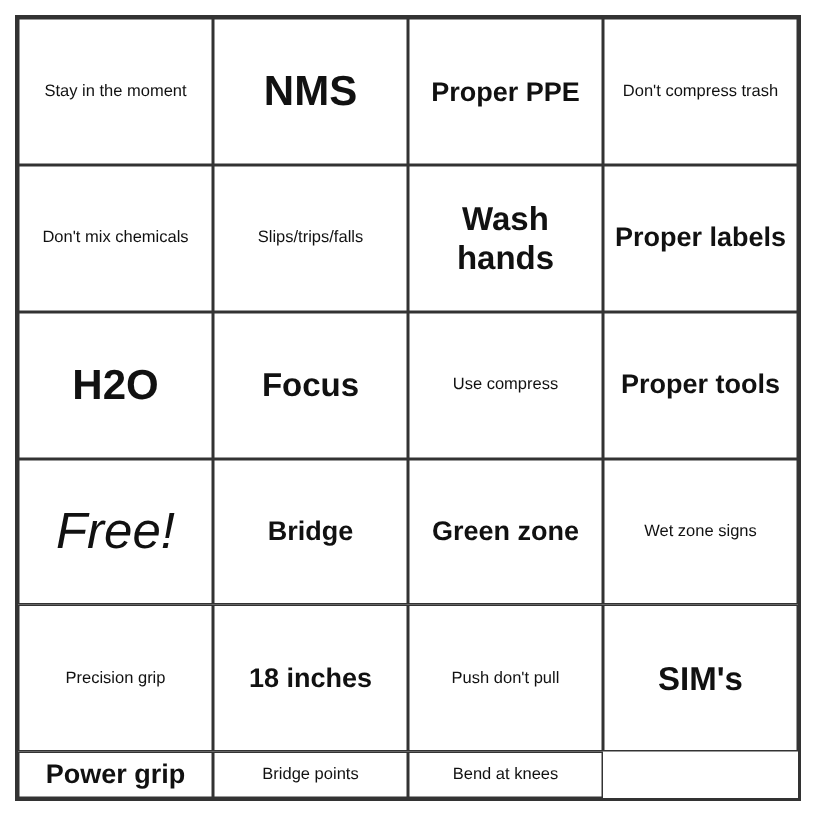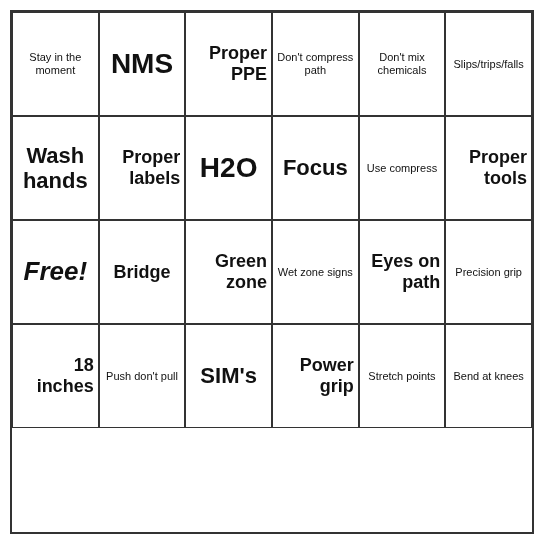--- a/index.html
+++ b/index.html
@@ -16,21 +16,21 @@
       align-items: center;
       justify-content: center;
       font-family: Arial, sans-serif;
     }
 
     .bingo-board {
       width: 524px;
       height: 524px;
       border: 2px solid #333;
       display: grid;
-      grid-template-columns: repeat(6, 1fr);
+      grid-template-columns: repeat(4, 1fr);
       grid-template-rows: repeat(5, 1fr);
     }
 
     .bingo-cell {
       border: 1.5px solid #333;
       display: flex;
       align-items: center;
       justify-content: center;
       text-align: center;
       padding: 4px;
@@ -54,46 +54,45 @@
       font-size: 18px;
       font-weight: bold;
       text-align: right;
     }
 
     .bingo-cell.small-text {
       font-size: 11px;
     }
 
     .bingo-cell.free {
-      font-size: 26px;
-      font-weight: bold;
+      font-size: 34px;
+      font-weight: normal;
       font-style: italic;
     }
   </style>
 </head>
 <body>
 
 <div class="bingo-board">
 <div class="bingo-cell small-text">Stay in the moment</div>
     <div class="bingo-cell large-text">NMS</div>
     <div class="bingo-cell medium">Proper PPE</div>
-    <div class="bingo-cell small-text">Don't compress path</div>
+    <div class="bingo-cell small-text">Don't compress trash</div>
     <div class="bingo-cell small-text">Don't mix chemicals</div>
     <div class="bingo-cell small-text">Slips/trips/falls</div>
     <div class="bingo-cell medium-large">Wash hands</div>
     <div class="bingo-cell medium">Proper labels</div>
     <div class="bingo-cell large-text">H2O</div>
     <div class="bingo-cell medium-large">Focus</div>
     <div class="bingo-cell small-text">Use compress</div>
     <div class="bingo-cell medium">Proper tools</div>
     <div class="bingo-cell free">Free!</div>
     <div class="bingo-cell medium">Bridge</div>
     <div class="bingo-cell medium">Green zone</div>
     <div class="bingo-cell small-text">Wet zone signs</div>
-    <div class="bingo-cell medium">Eyes on path</div>
     <div class="bingo-cell small-text">Precision grip</div>
     <div class="bingo-cell medium">18 inches</div>
     <div class="bingo-cell small-text">Push don't pull</div>
     <div class="bingo-cell medium-large">SIM's</div>
     <div class="bingo-cell medium">Power grip</div>
-    <div class="bingo-cell small-text">Stretch points</div>
+    <div class="bingo-cell small-text">Bridge points</div>
     <div class="bingo-cell small-text">Bend at knees</div>
   </div>
 
 </body></html>

